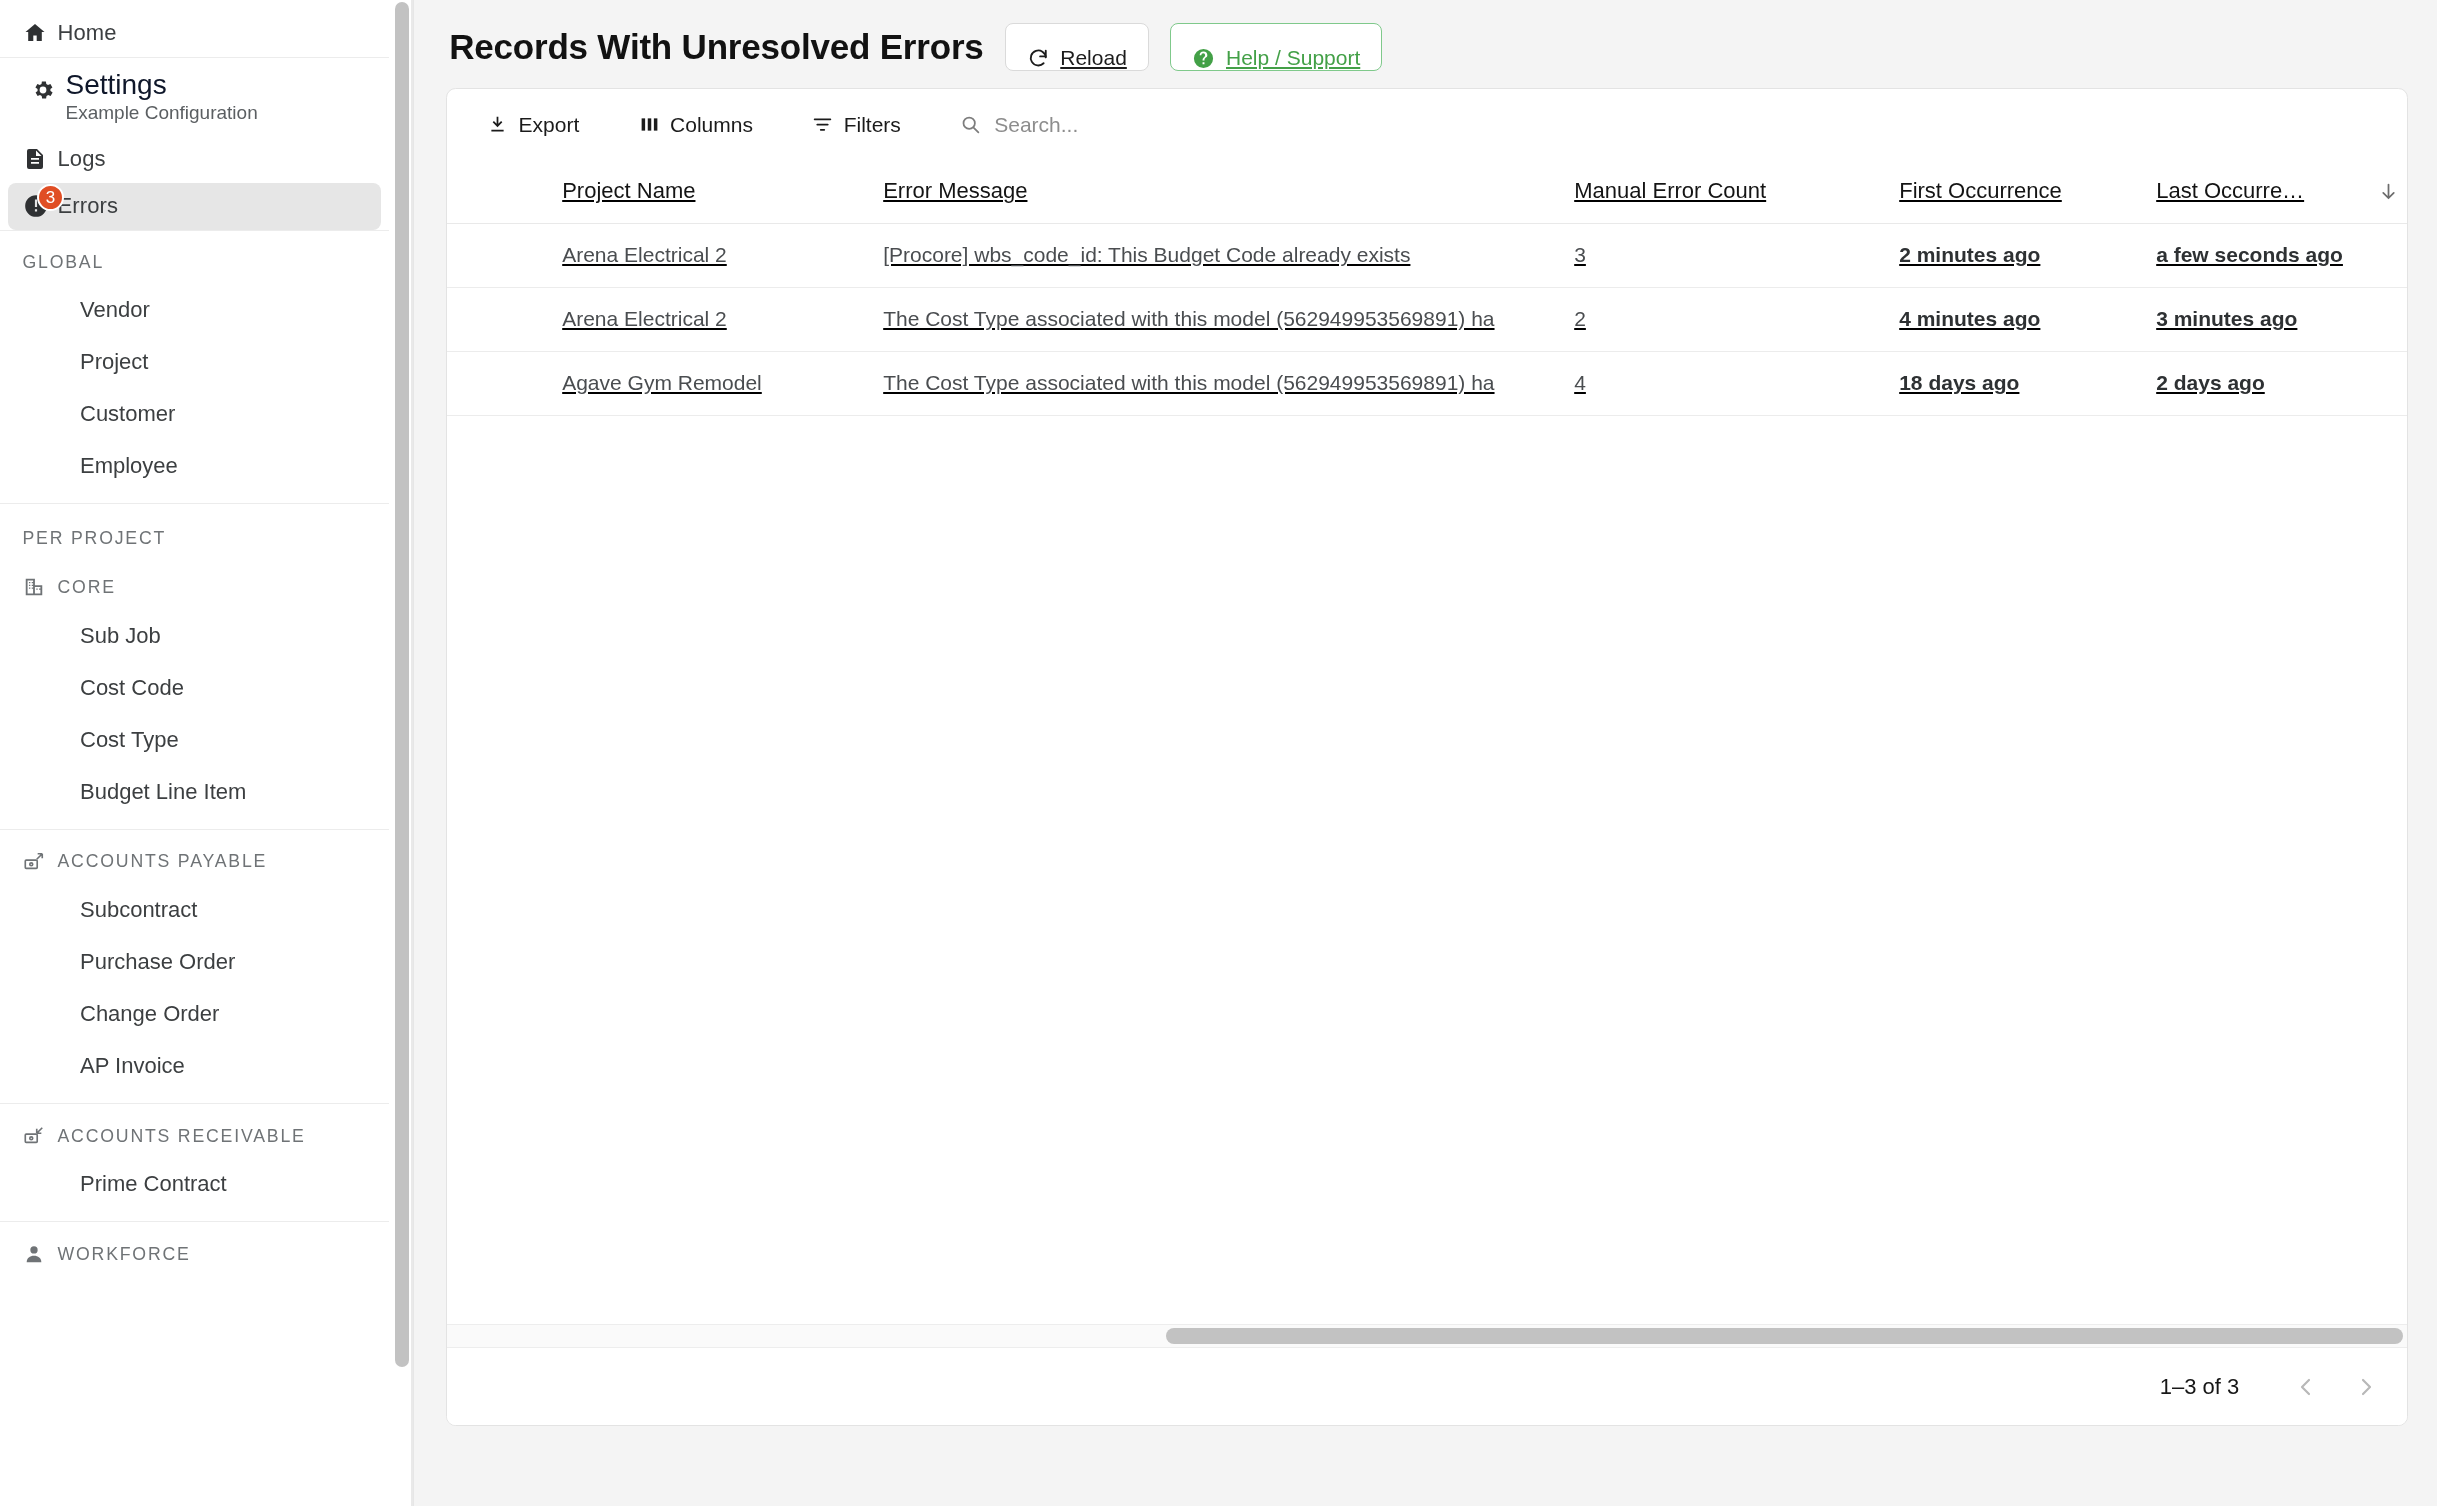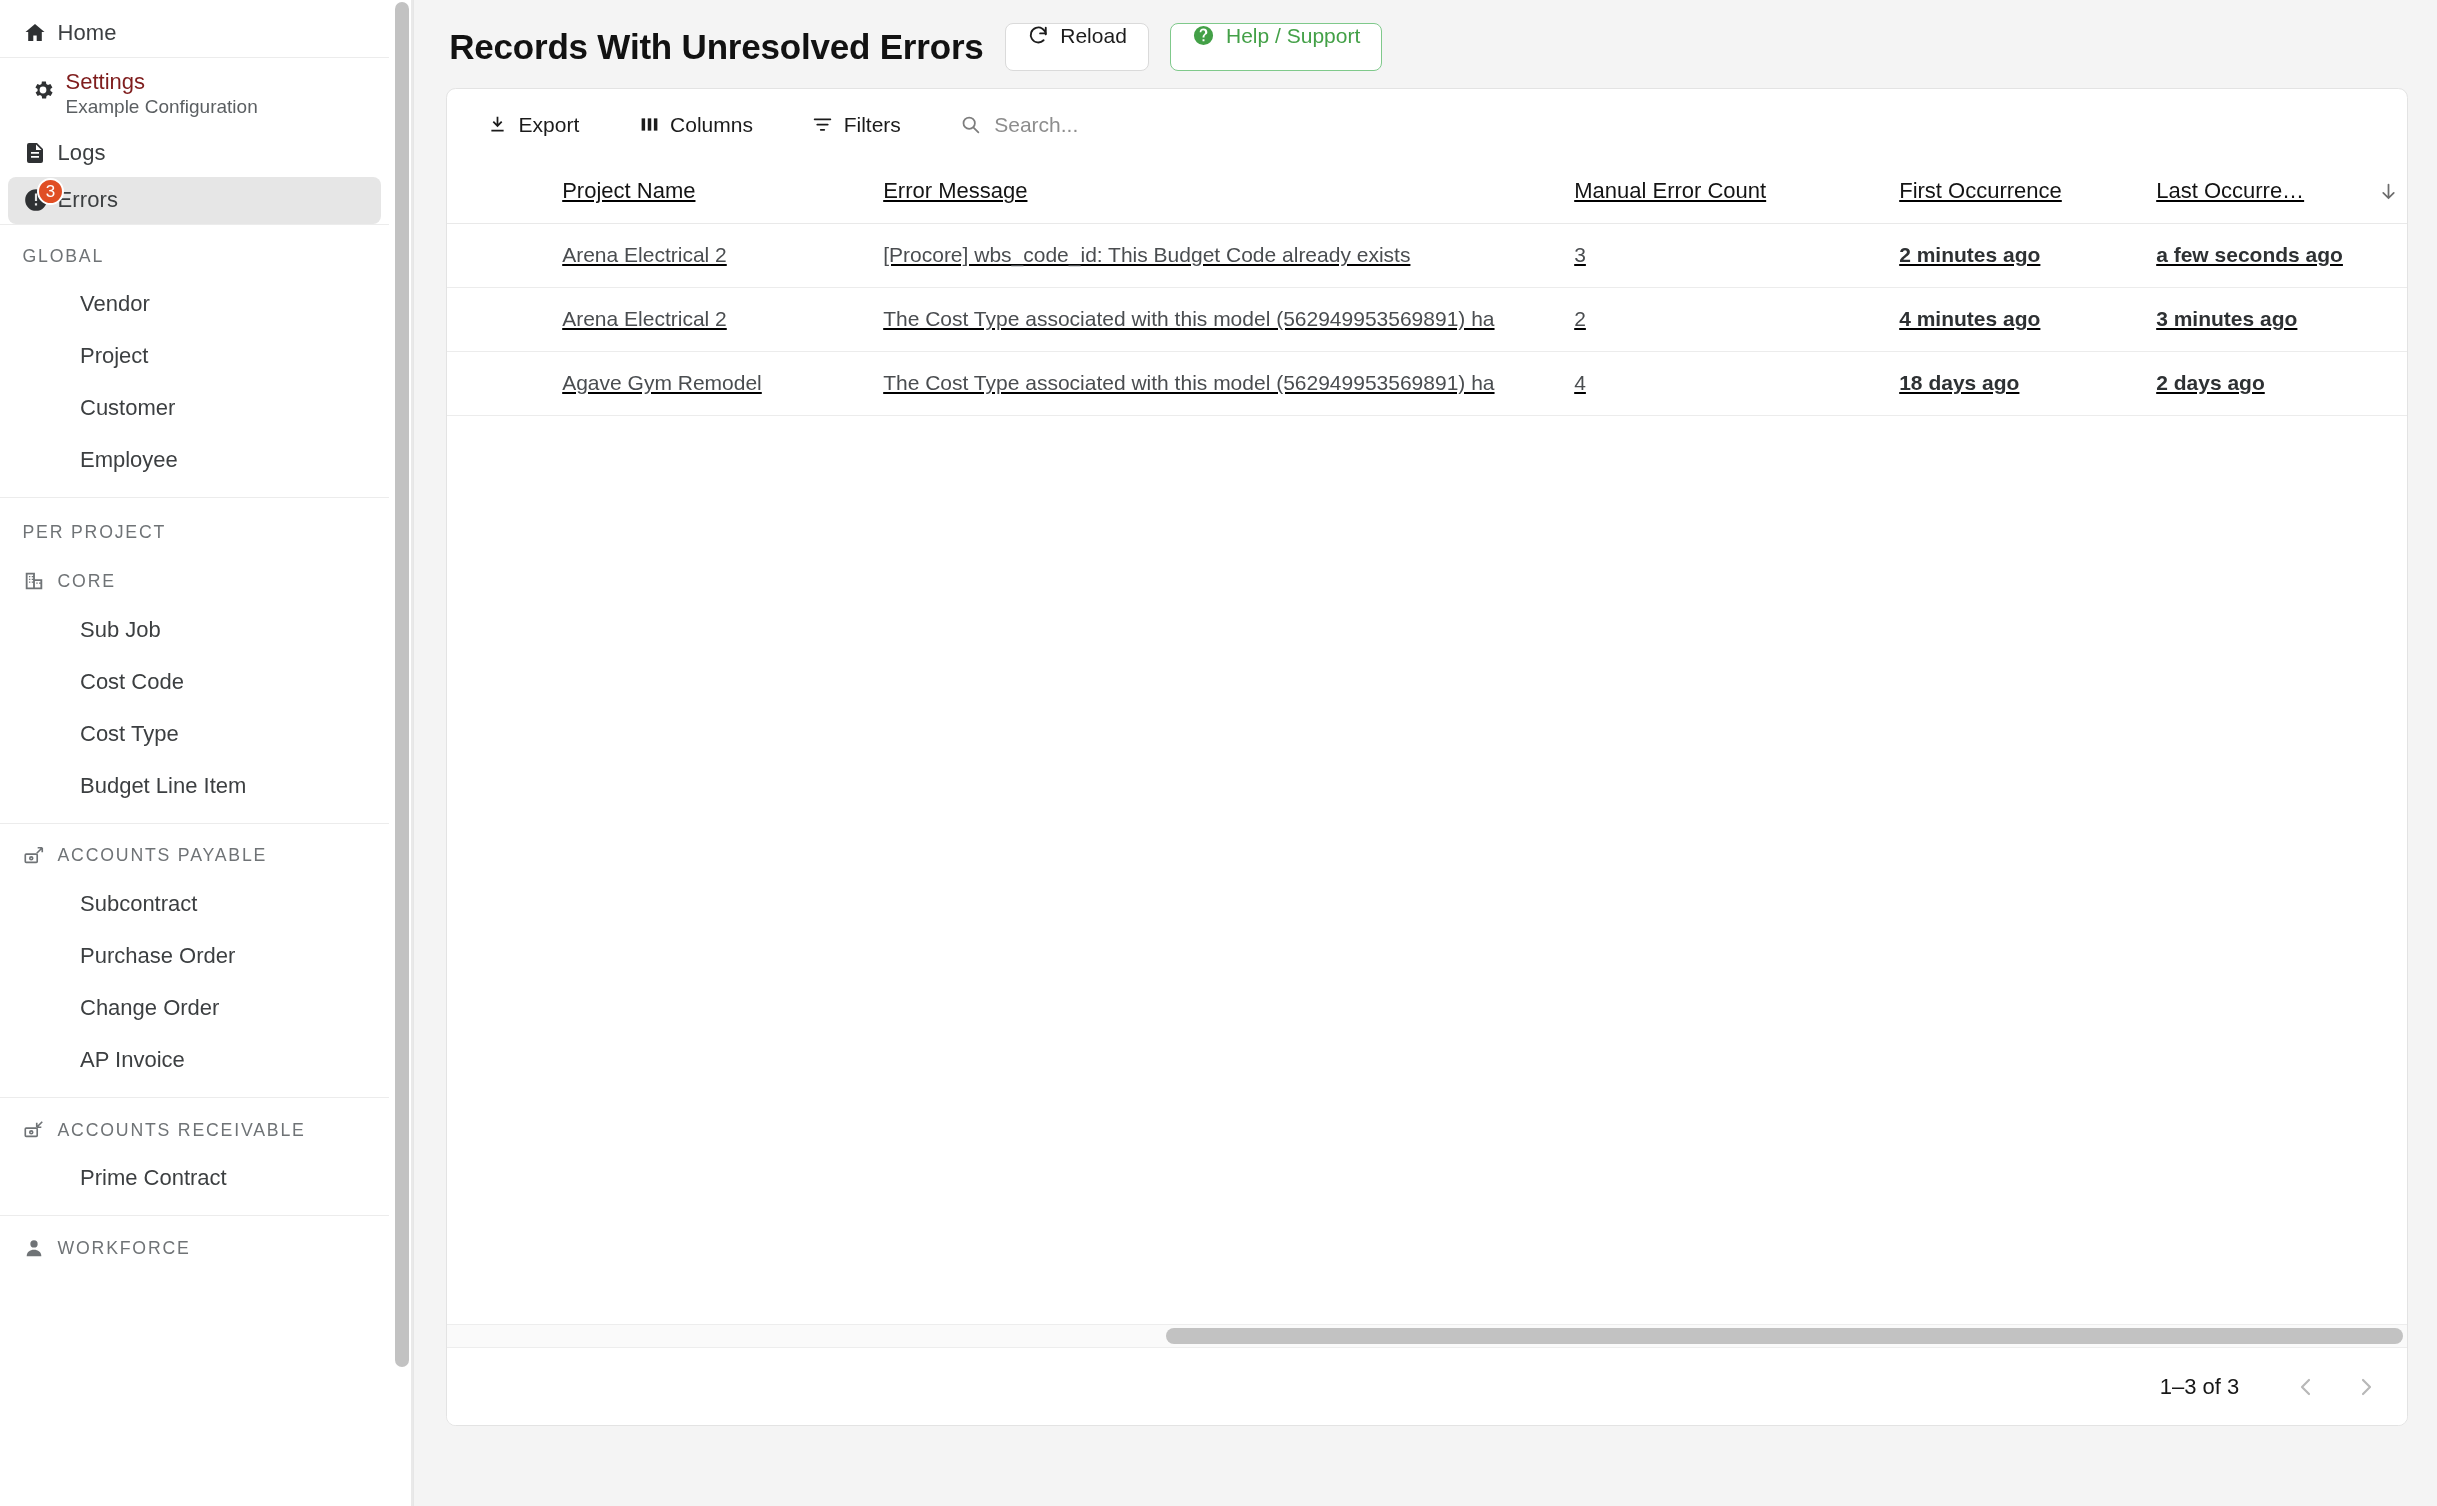--- a/index.html
+++ b/index.html
@@ -60,21 +60,21 @@
   }
   .sb-row.active { background: #e6e6e6; }
   .sb-sub { font-size: 19px; color: #5b5f62; margin-top: 1.6px; }
   .sb-settings {
     display: flex; align-items: flex-start;
     padding: 11.2px 0 11.2px 22.5px; margin: 0 8px; border-radius: 8px;
     cursor: pointer;
   }
   .sb-settings .ico { width: 35px; flex: 0 0 35px; padding-top: 9.6px; color:#2f3133; }
   .sb-settings .txt { display: flex; flex-direction: column; }
-  .sb-settings .t1 { font-size: 22px; color: #7f1d1d; }
+  .sb-settings .t1 { font-size: 28px; color: #0f172a; }
 
   .sb-grouphead {
     display: flex; align-items: center;
     padding: 21px 0 11.2px 22.5px;
     font-size: 17.7px; letter-spacing: 1.8px;
     color: #6f7376; font-weight: 400;
   }
   .sb-grouphead .ico { width: 35px; flex: 0 0 35px; color:#6f7376; display:flex; align-items:center;}
   .sb-grouphead.noicon { padding-left: 22.5px; }
   .sb-item {
@@ -105,26 +105,26 @@
     display: flex; align-items: center;
     gap: 21px;
     padding-top: 22.5px; padding-bottom: 17.7px;
     padding-left: 3.2px;
   }
   .page-title {
     font-size: 35px; font-weight: 700; color: #121212;
     letter-spacing: -0.2px;
   }
   .hbtn {
-    display: inline-flex; align-items: flex-start; gap: 11.2px;
+    display: inline-flex; align-items: flex-end; gap: 11.2px;
     height: 48px; padding: 0 21px;
     border-radius: 8px; background: #fff;
     border: 1.6px solid #dadada;
     font-size: 21px; font-weight: 500; color: #1c1c1c;
-    cursor: pointer; white-space: nowrap;
+    cursor: pointer; white-space: nowrap; text-decoration: underline;
   }
   .hbtn.green { border-color: #7fc98b; color: #43a047; }
 
   .card {
     background: #fff;
     border: 1.6px solid #e3e3e3;
     border-radius: 9.6px;
     height: 1338px;
     display: flex; flex-direction: column;
     overflow: hidden;

